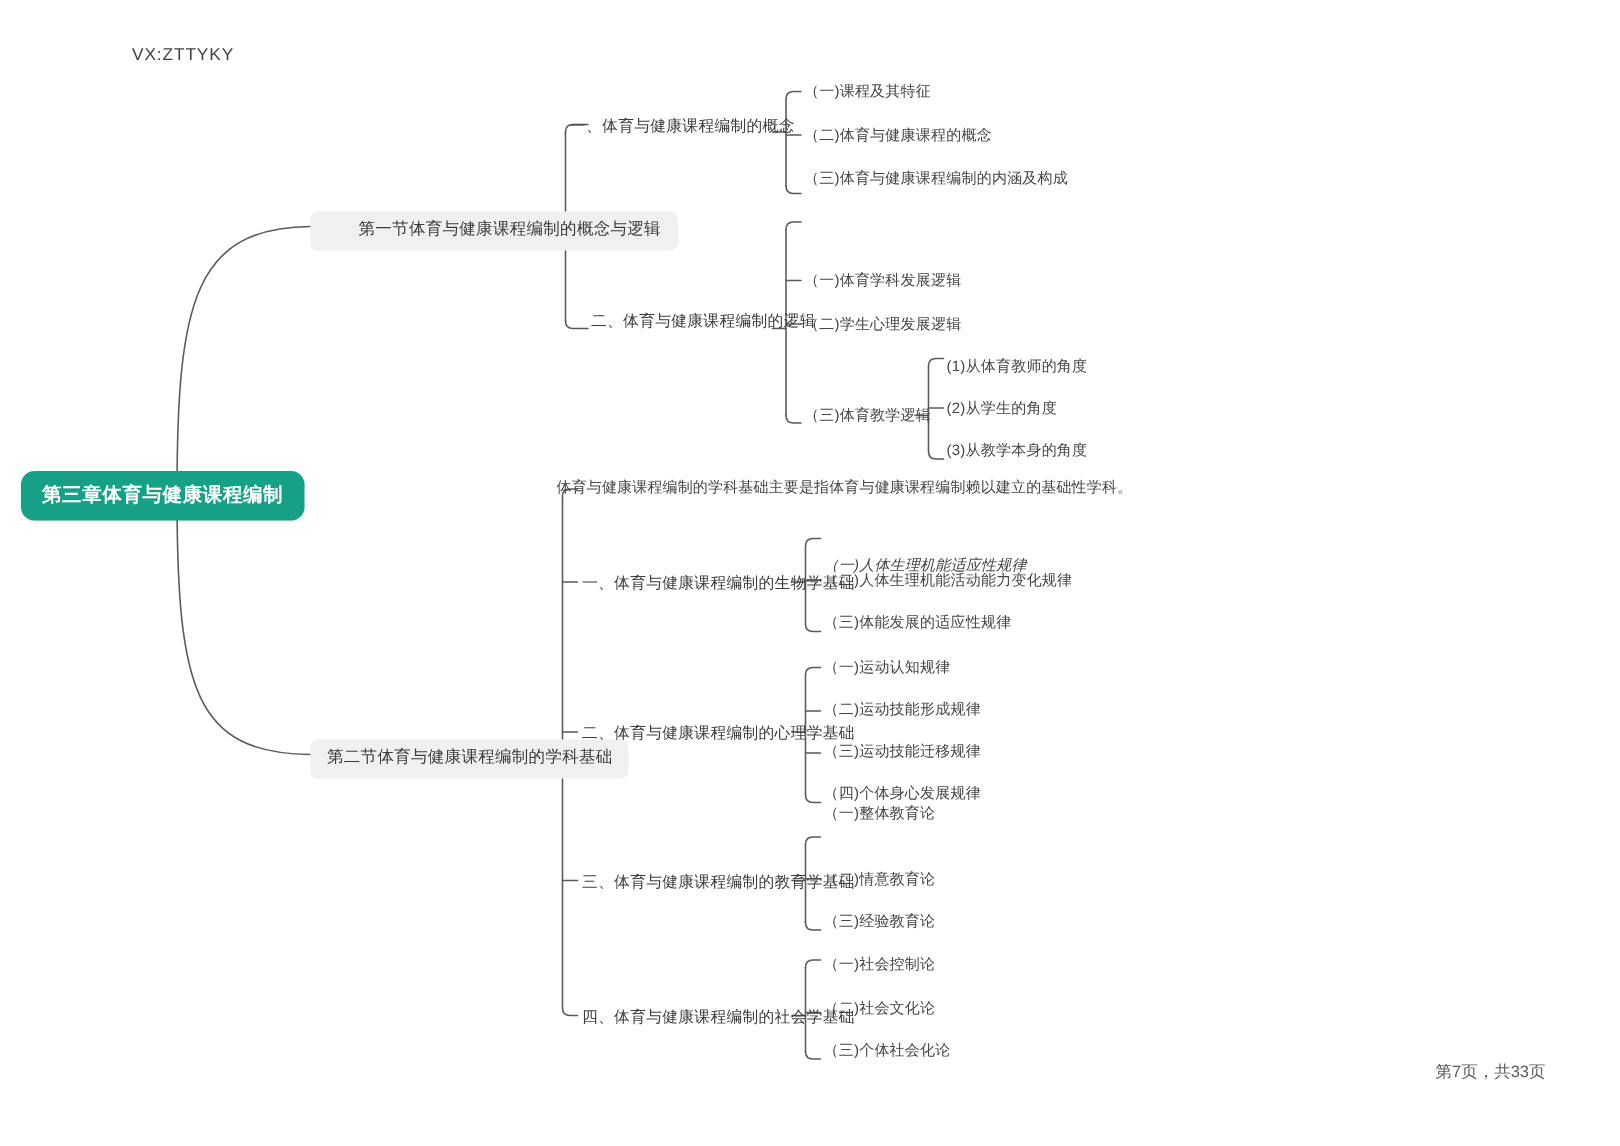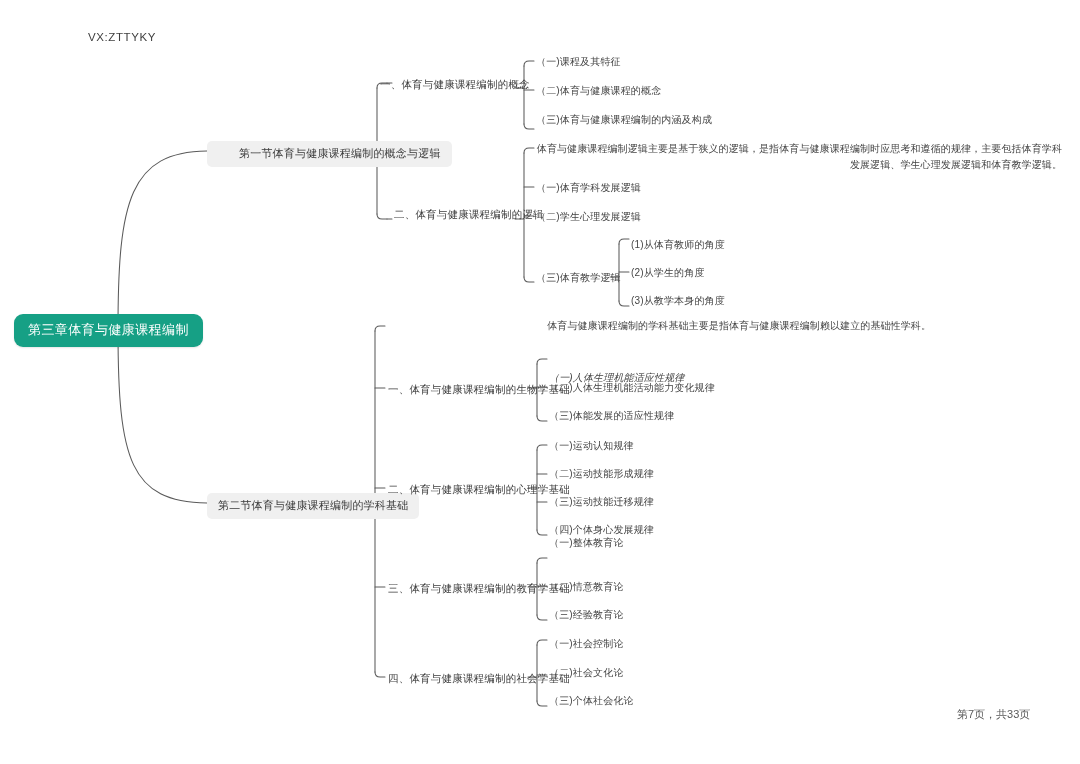--- a/index.html
+++ b/index.html
@@ -24,21 +24,20 @@
     left: 0;
     top: 0;
     width: 1080px;
     height: 764px;
     pointer-events: none;
   }
   .node {
     position: absolute;
     white-space: nowrap;
     line-height: 1.35;
-    text-align: right;
   }
   
   #watermark {
     position: absolute;
     left: 88px;
     top: 31px;
     font-family: Liberation Sans, sans-serif;
     font-size: 11.5px;
     letter-spacing: 0.6px;
     color: #3f3f3f;
@@ -53,21 +52,21 @@
     margin-top: 36px;
   }
   
   #root-node {
     left: 14px;
     top: 314px;
     padding: 7px 14px 8px 14px;
     background: #16a085;
     color: #ffffff;
     font-size: 13px;
-    font-weight: normal;
+    font-weight: bold;
     border-radius: 9px;
     letter-spacing: 0.4px;
     box-shadow: 0 1px 2px rgba(0,0,0,0.10);
   }
   
   .section-node {
     padding: 5px 11px 6px 11px;
     background: #f0f0f0;
     color: #3a3a3a;
     font-size: 11px;
@@ -184,21 +183,20 @@
   <div class="node" id="root-node">第三章体育与健康课程编制</div>
 
   <div class="node section-node" style="left:207px; top:141px;padding-left:32px;">第一节体育与健康课程编制的概念与逻辑</div>
 
   <div class="node l2" style="left:380px; top:77px;">一、体育与健康课程编制的概念</div>
   <div class="node l3" style="left:536px; top:55px;">（一)课程及其特征</div>
   <div class="node l3" style="left:536px; top:84px;">（二)体育与健康课程的概念</div>
   <div class="node l3" style="left:536px; top:113px;">（三)体育与健康课程编制的内涵及构成</div>
 
   <div class="node l2" style="left:394px; top:207px;">二、体育与健康课程编制的逻辑</div>
-  <div class="node para" id="para-logic">体育与健康课程编制逻辑主要是基于狭义的逻辑，是指体育与健康课程编制时应思考和遵循的规律，主要包括体育学科发展逻辑、学生心理发展逻辑和体育教学逻辑。</div>
   <div class="node l3" style="left:536px; top:181px;">（一)体育学科发展逻辑</div>
   <div class="node l3" style="left:536px; top:210px;">（二)学生心理发展逻辑</div>
   <div class="node l3" style="left:536px; top:271px;">（三)体育教学逻辑</div>
 
   <div class="node l4" style="left:631px; top:238px;">(1)从体育教师的角度</div>
   <div class="node l4" style="left:631px; top:266px;">(2)从学生的角度</div>
   <div class="node l4" style="left:631px; top:294px;">(3)从教学本身的角度</div>
 
   <div class="node section-node" style="left:207px; top:493px;">第二节体育与健康课程编制的学科基础</div>
 

